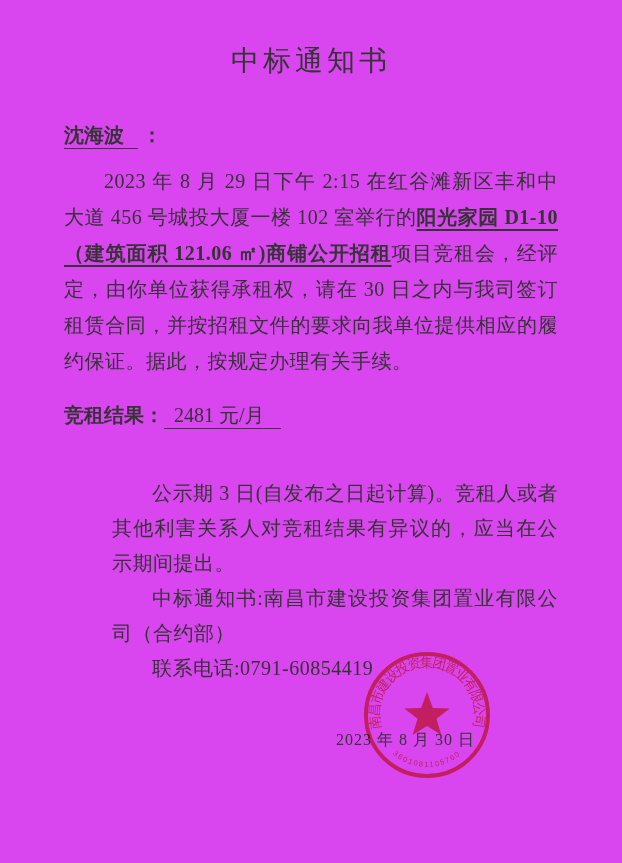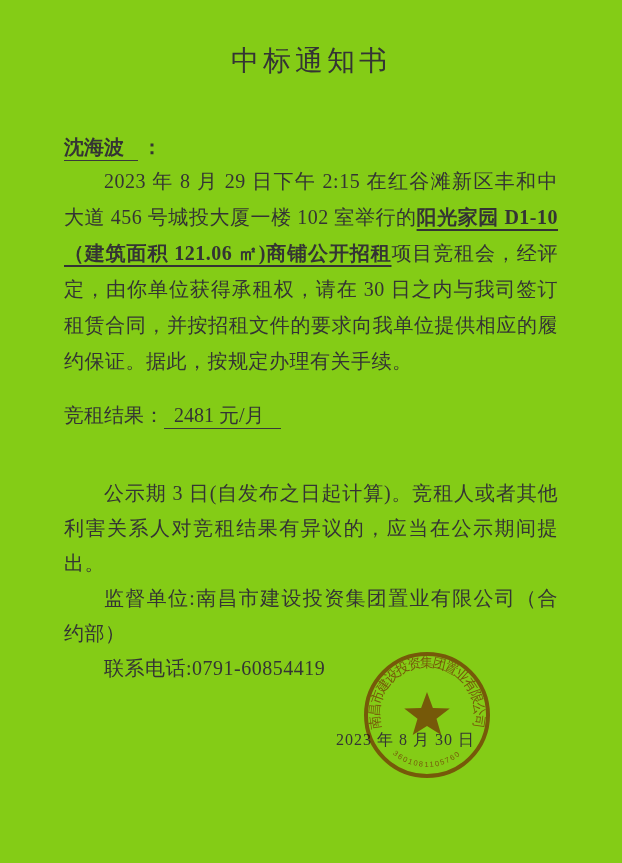--- a/index.html
+++ b/index.html
@@ -1,37 +1,37 @@
 <!DOCTYPE html>
 <html lang="zh"><head>
 <meta charset="utf-8">
 <style>
   html, body { margin: 0; padding: 0; background: #ffffff; }
   .page {
     position: relative;
     width: 622px;
     height: 863px;
-    background: #84cc16;
+    background: #d946ef;
     overflow: hidden;
     font-family: "Liberation Serif", serif;
     color: #343434;
   }
   .doc-title {
     position: absolute;
     top: 42px;
     left: 0;
     width: 100%;
     text-align: center;
     font-size: 28px;
     letter-spacing: 4px;
     font-weight: 500;
   }
   .recipient {
     position: absolute;
-    top: 134px;
+    top: 122px;
     left: 64px;
     font-size: 20px;
     font-weight: bold;
   }
   .recipient .name {
     border-bottom: 1.5px solid #3a3a3a;
     padding-right: 14px;
     padding-bottom: 2px;
   }
   .recipient .colon { margin-left: 4px; }
@@ -52,34 +52,34 @@
     font-weight: bold;
     text-decoration: underline;
     text-underline-offset: 5px;
   }
   .result-line {
     position: absolute;
     top: 402px;
     left: 64px;
     font-size: 20px;
   }
-  .result-line .label { font-weight: normal; }
+  .result-line .label { font-weight: bold; }
   .result-line .value {
     border-bottom: 1.5px solid #3a3a3a;
     padding: 0 16px 2px 10px;
     margin-top: 32px;
   }
   .publicity {
     position: absolute;
     top: 476px;
     left: 64px;
     width: 494px;
     line-height: 35px;
   }
-  .publicity .indent { text-indent: 2em; }
+  .publicity .indent { text-indent: 2em; margin-left: 48px; }
   .signature-lessor {
     position: absolute;
     top: 691px;
     left: 190px;
     font-size: 19.5px;
     letter-spacing: 1px;
   }
   .signature-date {
     position: absolute;
     top: 730px;
@@ -110,21 +110,21 @@
   </div>
 
   <div class="para1 body-text"><span>2023 年 8 月 29 日下午 2:15 在红谷滩新区丰和中大道 456 号城投大厦一楼 102 室举行的</span><span class="highlight">阳光家园 D1-10（建筑面积 121.06 ㎡)商铺公开招租</span><span>项目竞租会，经评定，由你单位获得承租权，请在 30 日之内与我司签订租赁合同，并按招租文件的要求向我单位提供相应的履约保证。据此，按规定办理有关手续。</span></div>
 
   <div class="result-line">
     <span class="label">竞租结果：</span><span class="value">2481 元/月</span>
   </div>
 
   <div class="publicity body-text">
     <div class="indent">公示期 3 日(自发布之日起计算)。竞租人或者其他利害关系人对竞租结果有异议的，应当在公示期间提出。</div>
-    <div class="indent">监督单位:南昌市建设投资集团置业有限公司（合约部）</div>
+    <div class="indent">中标通知书:南昌市建设投资集团置业有限公司（合约部）</div>
     <div class="indent">联系电话:0791-60854419</div>
   </div>
 
   <div class="signature-date">2023 年 8 月 30 日</div>
 
   <svg class="stamp" viewBox="0 0 142 142" xmlns="http://www.w3.org/2000/svg">
     <defs>
       <path id="arcTop" d="M 26.0 87.4 A 48 48 0 1 1 116.0 87.4" fill="none"></path>
       <path id="arcBottom" d="M 28.4 100.8 A 52 52 0 0 0 113.6 100.8" fill="none"></path>
     </defs>

